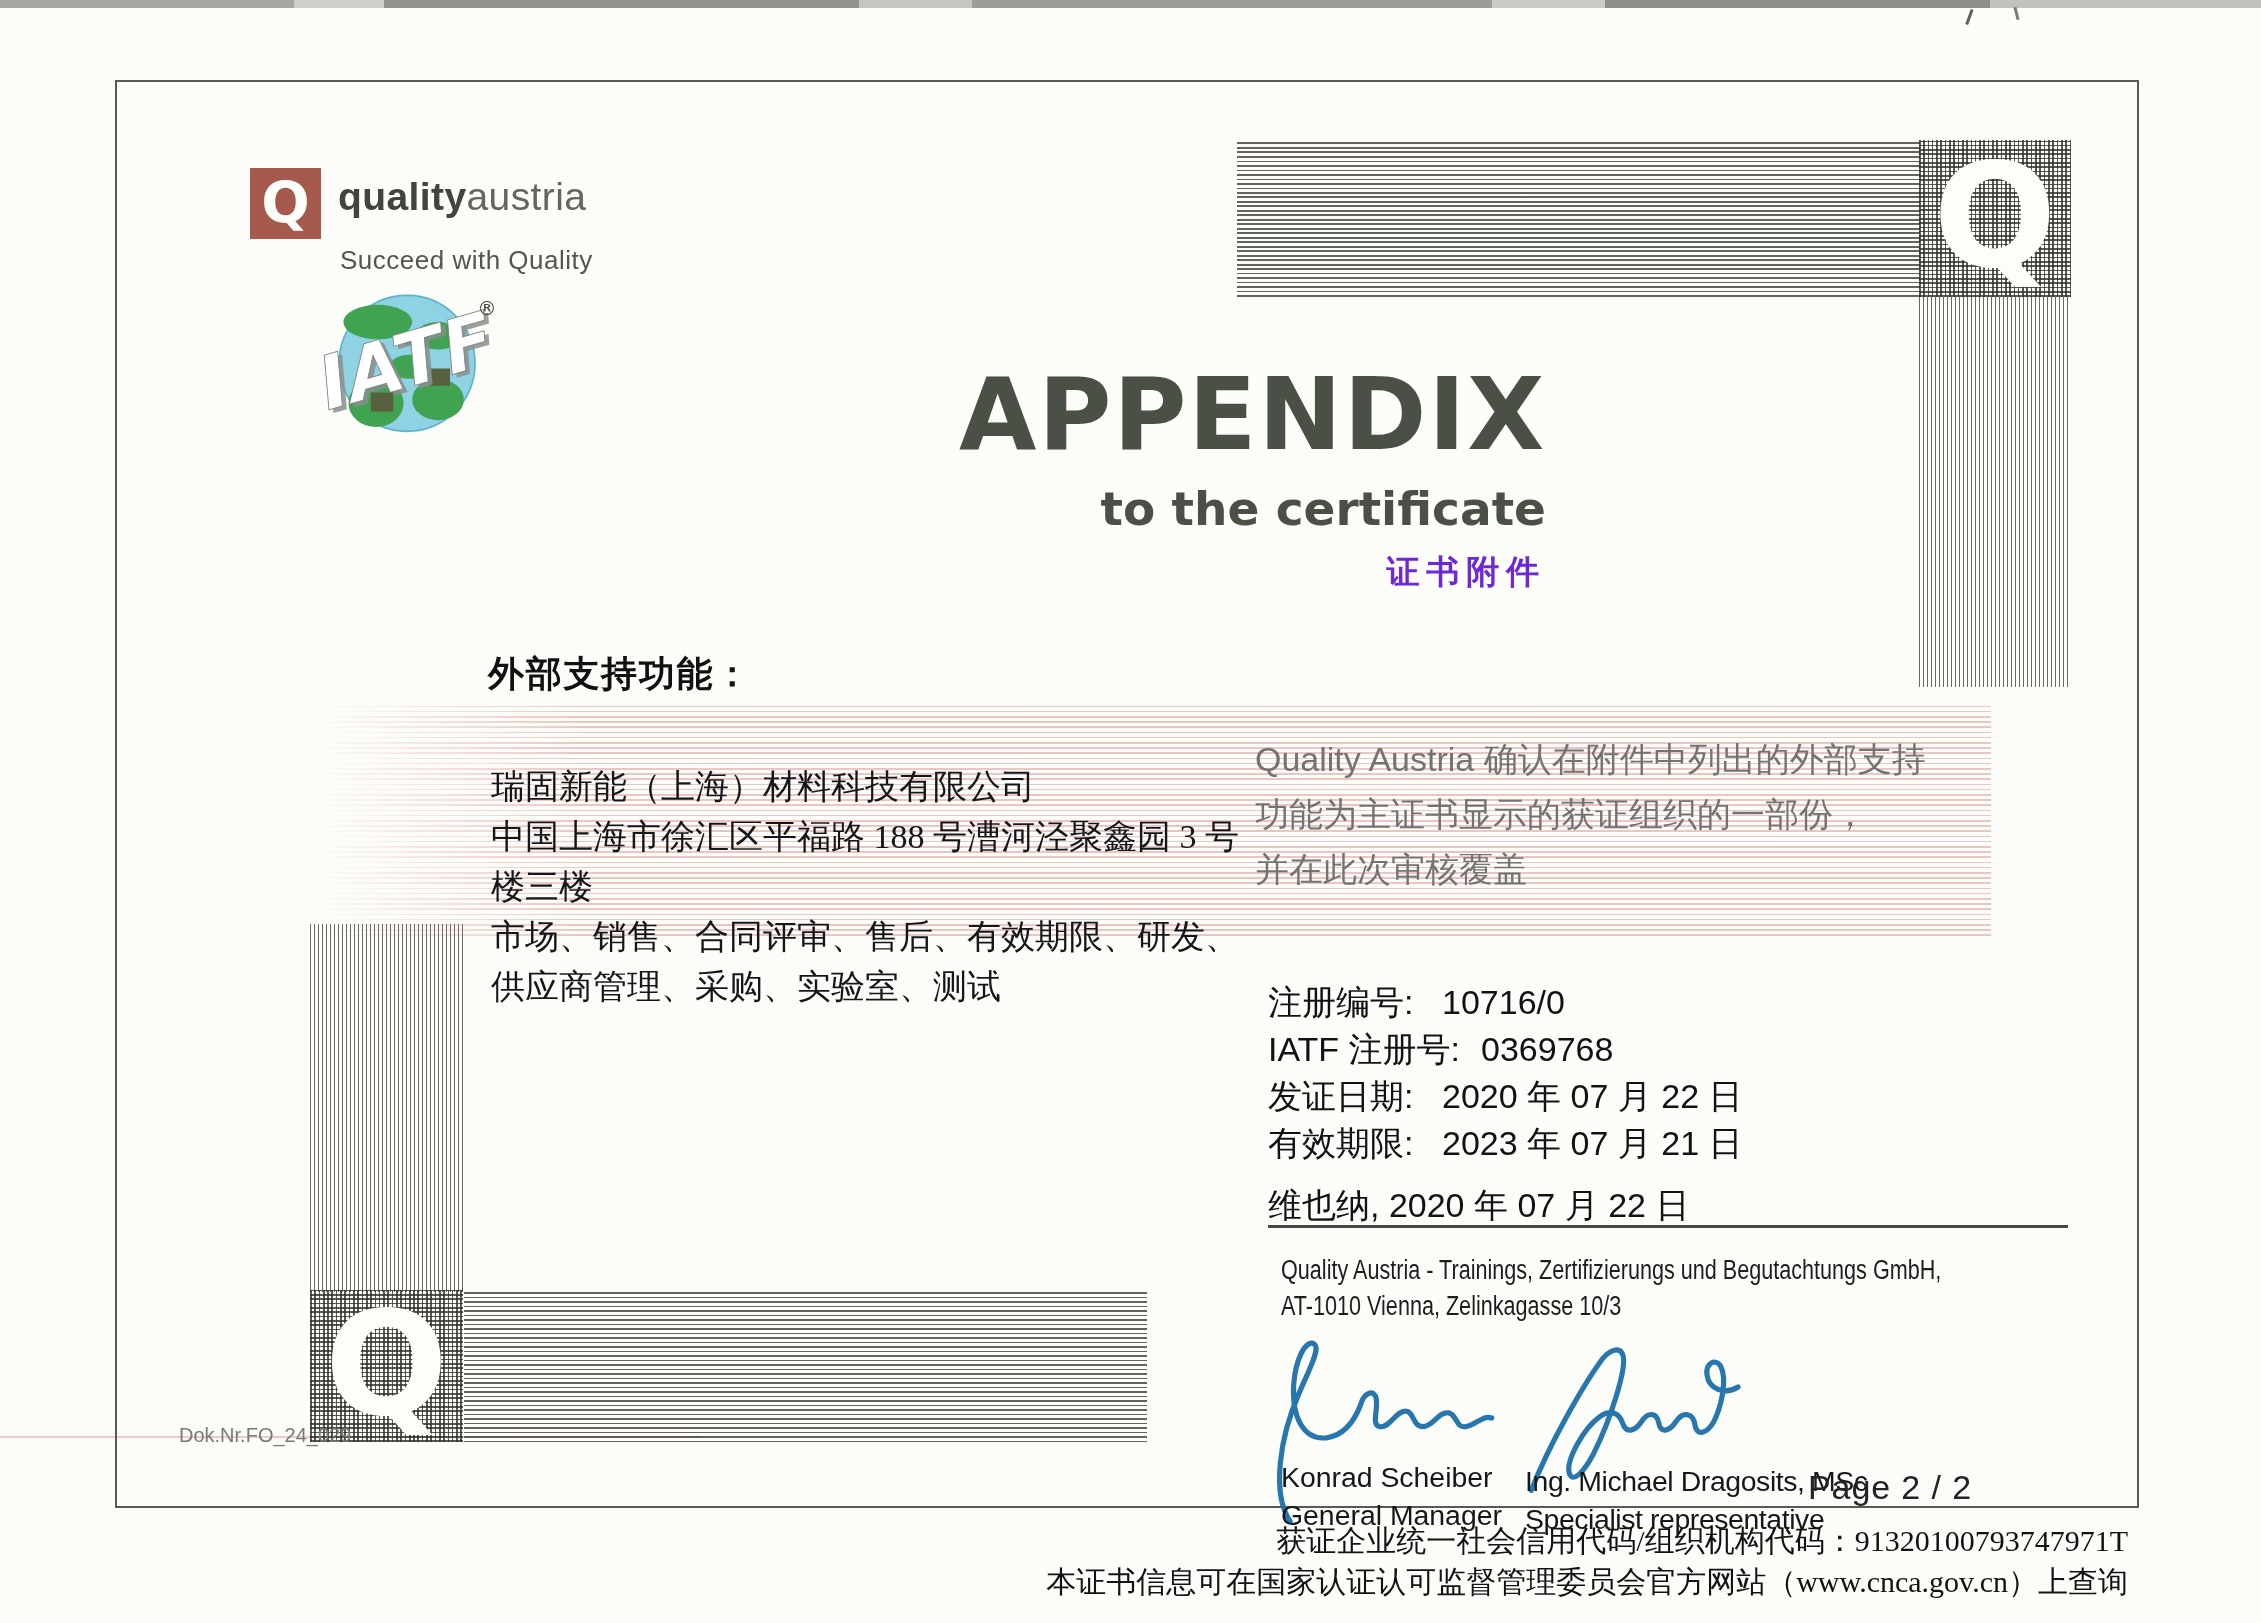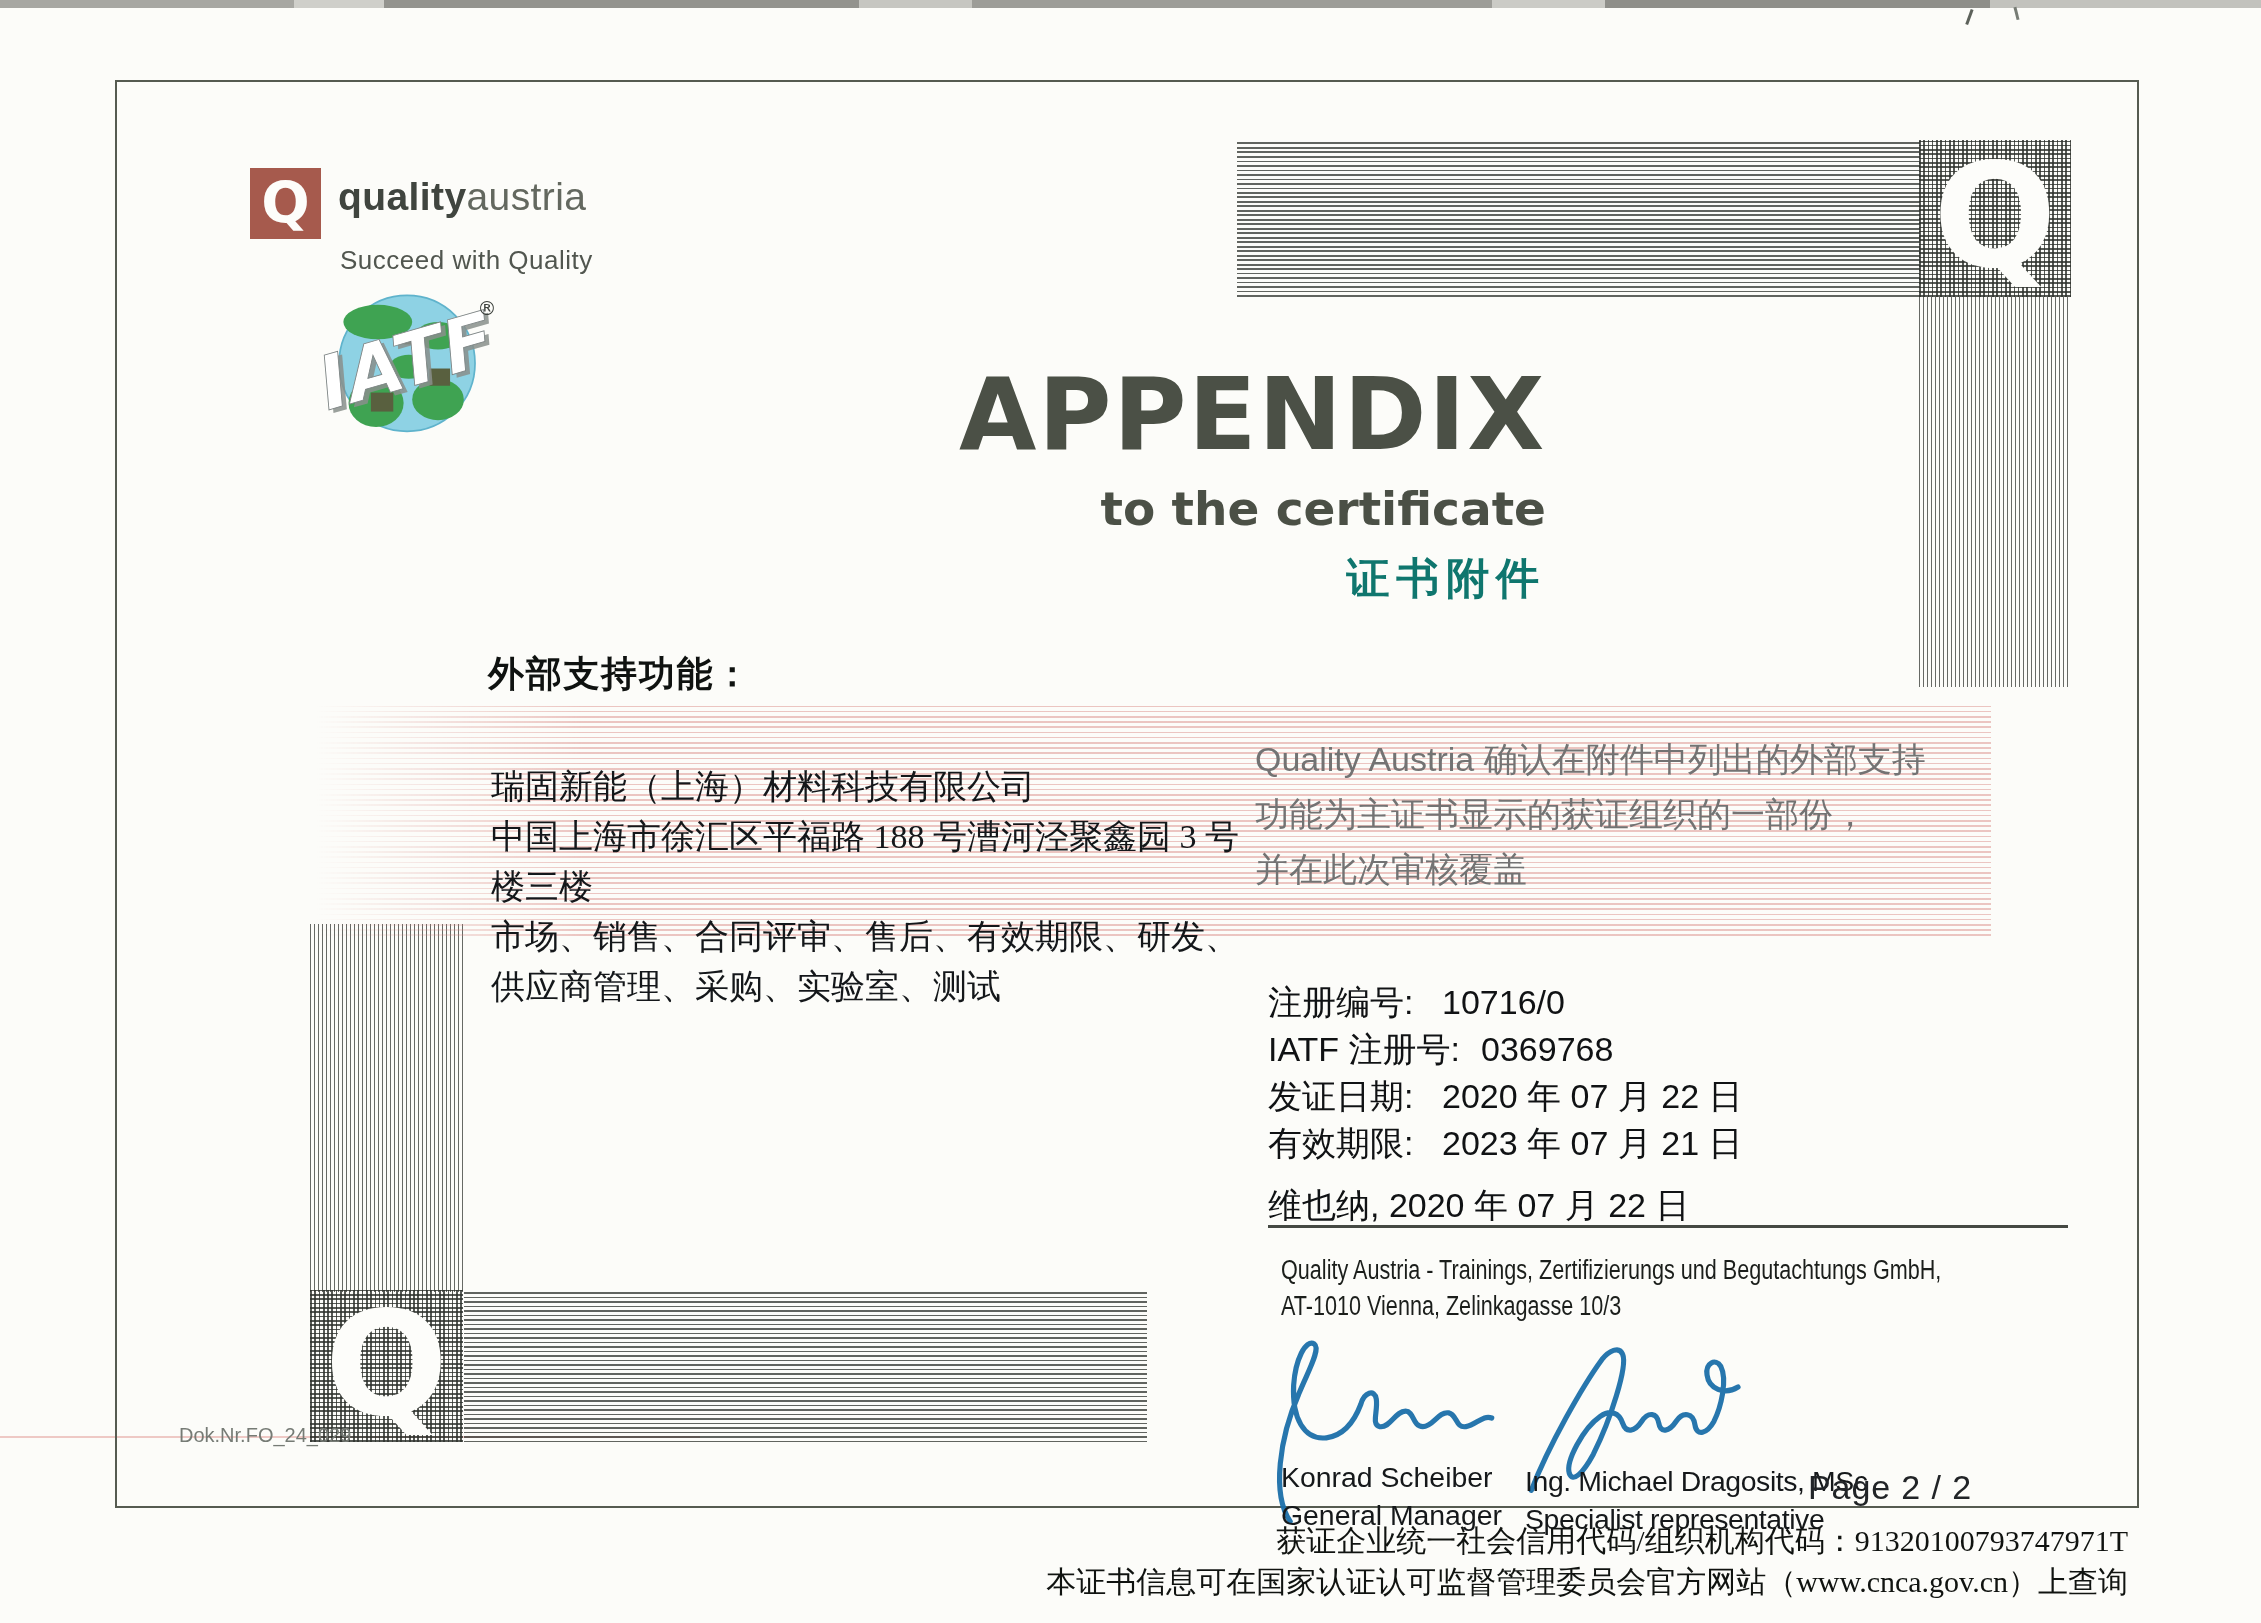--- a/index.html
+++ b/index.html
@@ -40,21 +40,21 @@
   .band-top-v{left:1919px;top:297px;width:152px;height:390px;}
   .band-bl-v{left:310px;top:924px;width:153px;height:368px;}
   .sq-bl{left:310px;top:1290px;width:153px;height:152px;display:flex;align-items:center;justify-content:center;}
   .band-bl-h{left:464px;top:1291px;width:683px;height:151px;}
   .cut-q{font-family:"DejaVu Sans",sans-serif;font-weight:700;font-size:145px;color:#fdfdfa;line-height:1;margin-top:-5.2px;}
 
   
   .title-wrap{left:770px;top:362px;width:776px;text-align:right;color:#4b5046;}
   .title-main{font-size:100px;font-weight:800;letter-spacing:1.7px;line-height:1.05;font-family:"DejaVu Sans",sans-serif;}
   .title-sub{font-size:47px;font-weight:700;margin-top:13.8px;font-family:"DejaVu Sans",sans-serif;}
-  .title-zh{font-size:43px;font-weight:600;margin-top:13.8px;letter-spacing:6.9px;color:#0f766e;}
+  .title-zh{font-size:33px;font-weight:600;margin-top:13.8px;letter-spacing:6.9px;color:#6d28d9;}
 
   
   .sec-head{left:488px;top:650px;font-size:36px;font-weight:700;letter-spacing:1.7px;color:#0f1210;}
 
   
   .pink-band{left:315px;top:705px;width:1676px;height:231px;
     background-image:repeating-linear-gradient(0deg,rgba(213,122,117,.42) 0 1.7px,rgba(255,255,255,0) 1.7px 5.2px);
     -webkit-mask-image:linear-gradient(90deg,rgba(0,0,0,0) 0,#000 16%);
             mask-image:linear-gradient(90deg,rgba(0,0,0,0) 0,#000 16%);}
 

